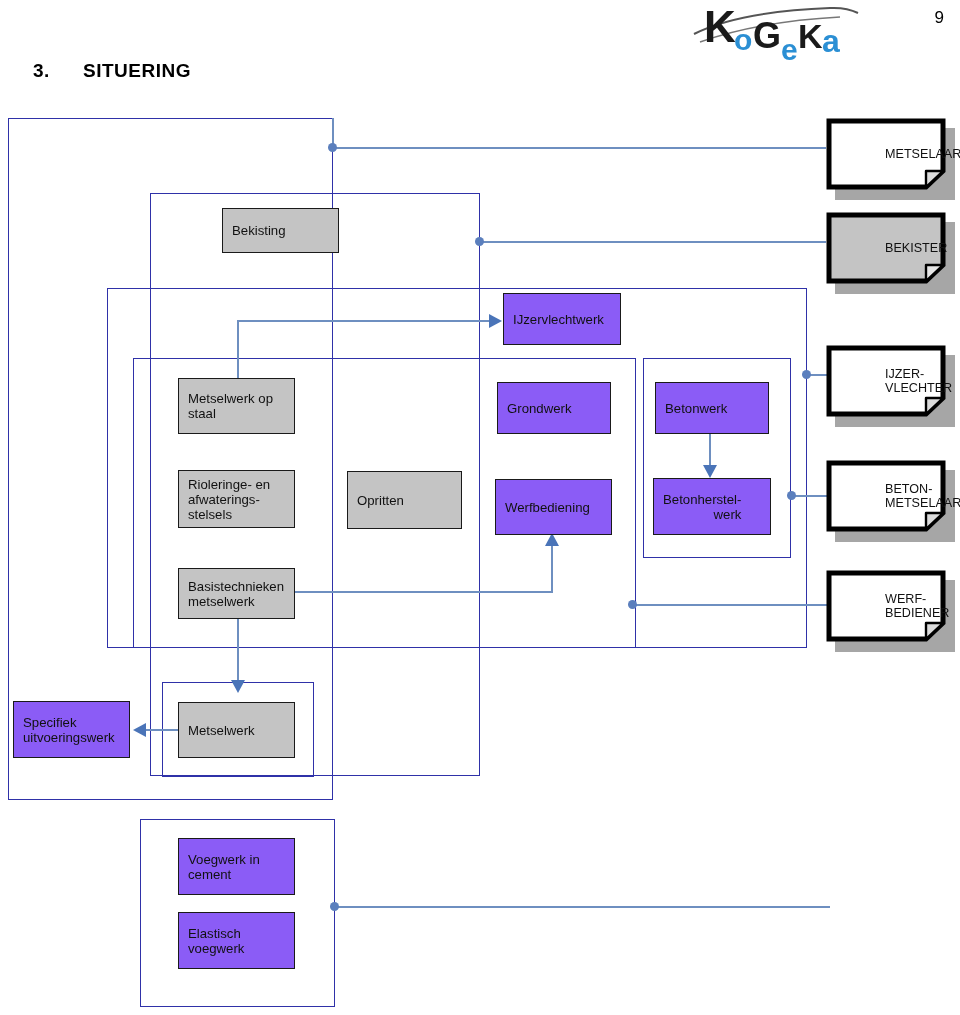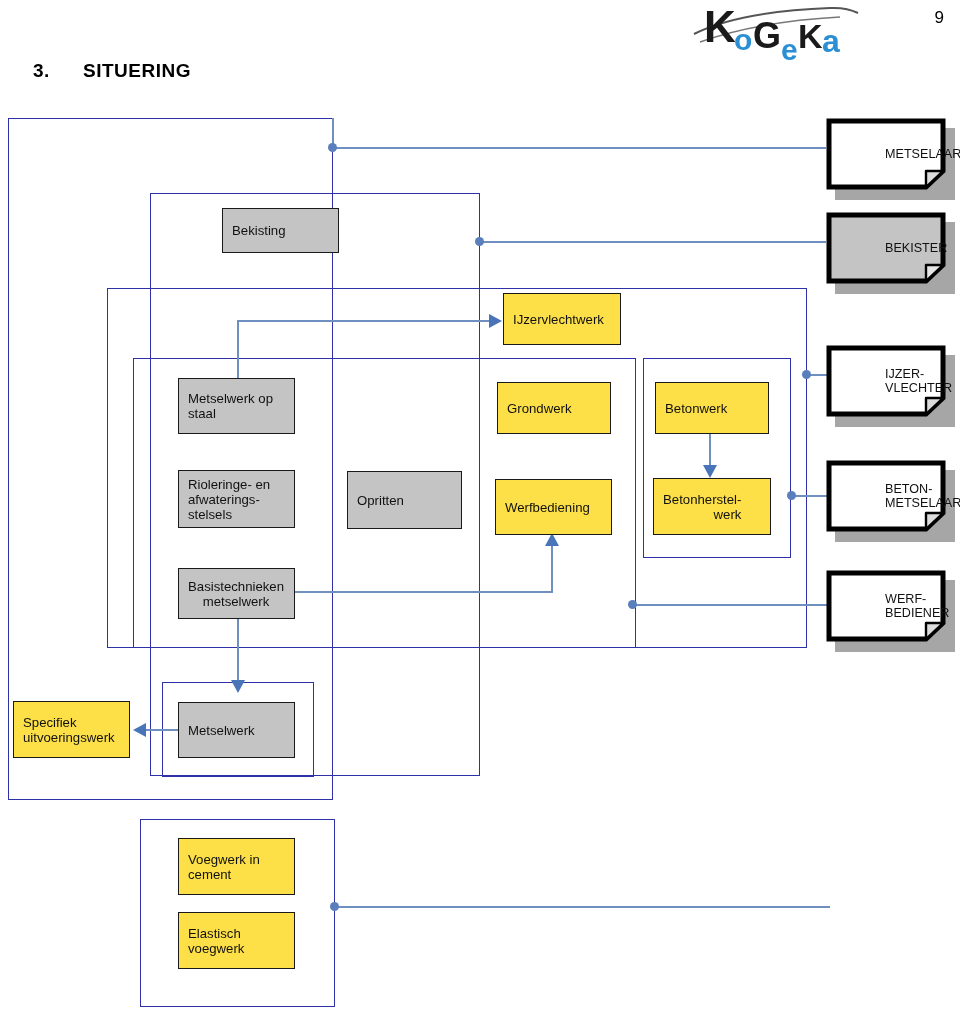--- a/index.html
+++ b/index.html
@@ -29,21 +29,21 @@
   .group-box{
     border:1.6px solid #2f31a8;
     background:transparent;
     box-sizing:border-box;
   }
 
   
   .pbox{
     box-sizing:border-box;
     border:1.6px solid #1a1a1a;
-    background:#fde047;
+    background:#8b5cf6;
     font-size:13.2px;
     line-height:15px;
     color:#111;
     display:flex;
     align-items:center;
     padding-left:9px;
     white-space:pre-line;
   }
   .pbox.gray{background:#c4c4c4;}
 
@@ -155,21 +155,21 @@
 staal</div>
   <div class="abs pbox" style="left:497px; top:382px; width:114px; height:52px;">Grondwerk</div>
   <div class="abs pbox" style="left:655px; top:382px; width:114px; height:52px;">Betonwerk</div>
   <div class="abs pbox gray" style="left:178px; top:470px; width:117px; height:58px;">Rioleringe- en
 afwaterings-
 stelsels</div>
   <div class="abs pbox gray" style="left:347px; top:471px; width:115px; height:58px;">Opritten</div>
   <div class="abs pbox" style="left:495px; top:479px; width:117px; height:56px;">Werfbediening</div>
   <div class="abs pbox" style="left:653px; top:478px; width:118px; height:57px;text-align:right;">Betonherstel-
 werk</div>
-  <div class="abs pbox gray" style="left:178px; top:568px; width:117px; height:51px;text-align:center;">Basistechnieken
+  <div class="abs pbox gray" style="left:178px; top:568px; width:117px; height:51px;">Basistechnieken
 metselwerk</div>
   <div class="abs pbox" style="left:13px; top:701px; width:117px; height:57px;">Specifiek
 uitvoeringswerk</div>
   <div class="abs pbox gray" style="left:178px; top:702px; width:117px; height:56px;">Metselwerk</div>
   <div class="abs pbox" style="left:178px; top:838px; width:117px; height:57px;">Voegwerk in
 cement</div>
   <div class="abs pbox" style="left:178px; top:912px; width:117px; height:57px;">Elastisch
 voegwerk</div>
 
   <div class="abs doc" style="left:826px; top:118px;">

